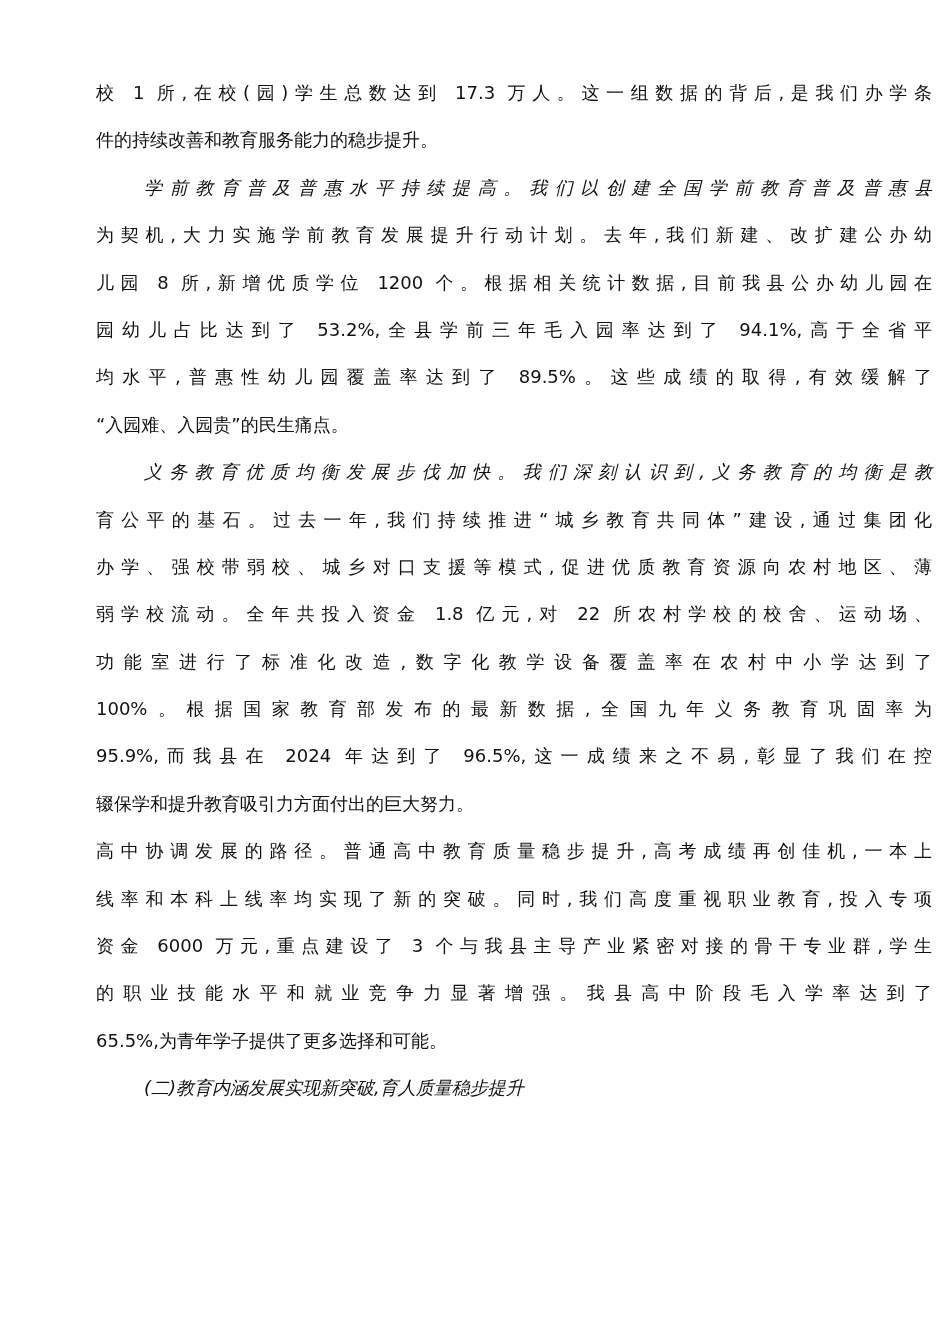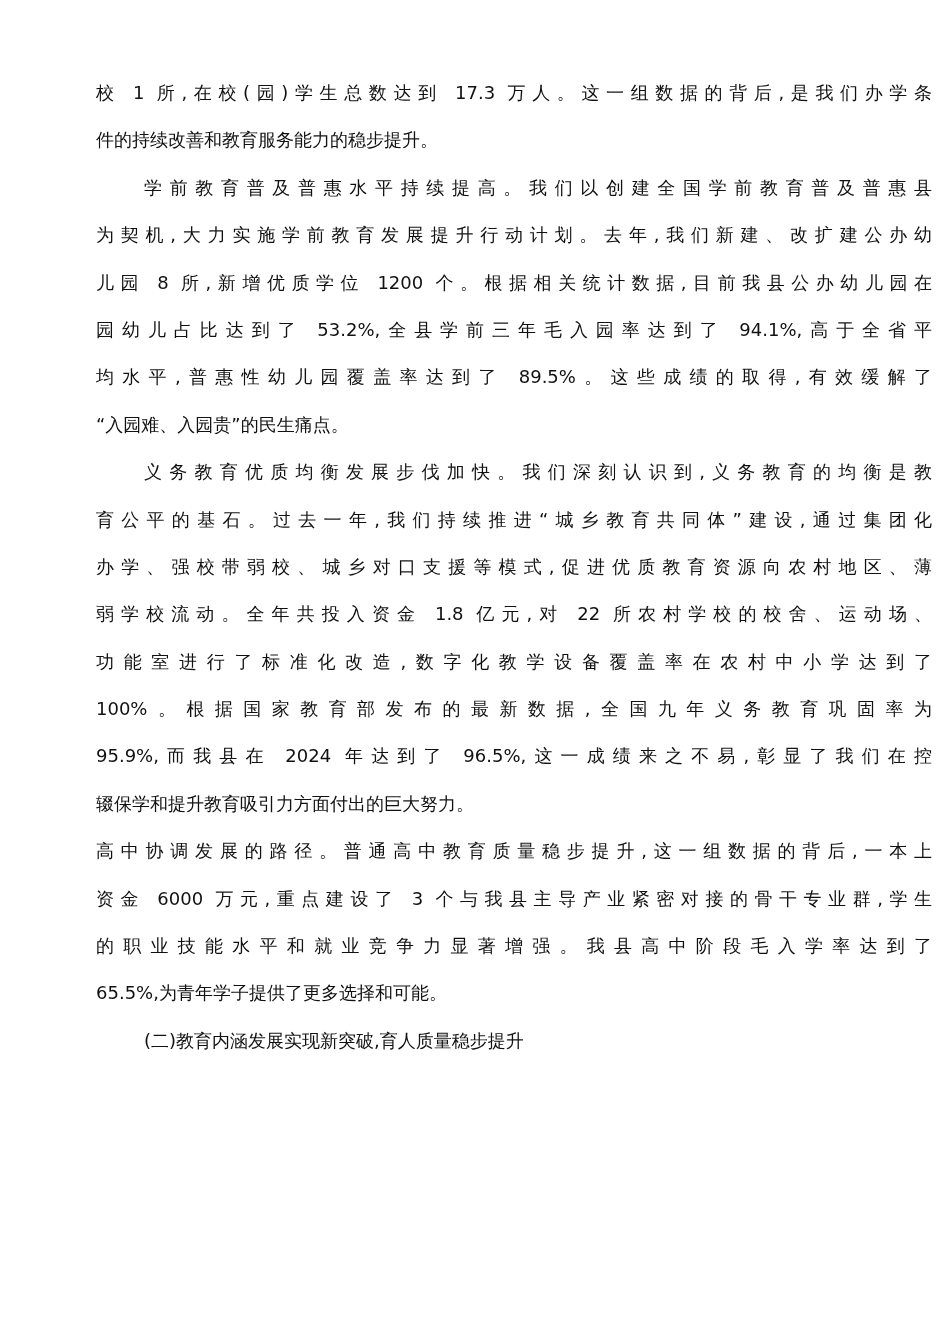--- a/index.html
+++ b/index.html
@@ -31,20 +31,21 @@
       height: 47.4px;
       white-space: nowrap;
       text-align-last: justify;
       overflow: visible;
     }
     .line.last {
       text-align-last: left;
     }
     .indent {
       padding-left: 48px;
+      font-style: italic;
     }
   </style>
 </head>
 <body>
 
 <div class="page">
 
   <div>
     <span class="line">校 1 所,在校(园)学生总数达到 17.3 万人。这一组数据的背后,是我们办学条</span>
     <span class="line last">件的持续改善和教育服务能力的稳步提升。</span>
@@ -64,21 +65,22 @@
     <span class="line">育公平的基石。过去一年,我们持续推进“城乡教育共同体”建设,通过集团化</span>
     <span class="line">办学、强校带弱校、城乡对口支援等模式,促进优质教育资源向农村地区、薄</span>
     <span class="line">弱学校流动。全年共投入资金 1.8 亿元,对 22 所农村学校的校舍、运动场、</span>
     <span class="line">功能室进行了标准化改造,数字化教学设备覆盖率在农村中小学达到了</span>
     <span class="line">100%。根据国家教育部发布的最新数据,全国九年义务教育巩固率为</span>
     <span class="line">95.9%,而我县在 2024 年达到了 96.5%,这一成绩来之不易,彰显了我们在控</span>
     <span class="line last">辍保学和提升教育吸引力方面付出的巨大努力。</span>
   </div>
 
   <div>
-    <span class="line">高中协调发展的路径。普通高中教育质量稳步提升,这一组数据的背后,一本上</span>
+    <span class="line">高中协调发展的路径。普通高中教育质量稳步提升,高考成绩再创佳机,一本上</span>
+    <span class="line">线率和本科上线率均实现了新的突破。同时,我们高度重视职业教育,投入专项</span>
     <span class="line">资金 6000 万元,重点建设了 3 个与我县主导产业紧密对接的骨干专业群,学生</span>
     <span class="line">的职业技能水平和就业竞争力显著增强。我县高中阶段毛入学率达到了</span>
     <span class="line last">65.5%,为青年学子提供了更多选择和可能。</span>
   </div>
 
   <div>
     <span class="line indent last">(二)教育内涵发展实现新突破,育人质量稳步提升</span>
   </div>
 
 </div>

